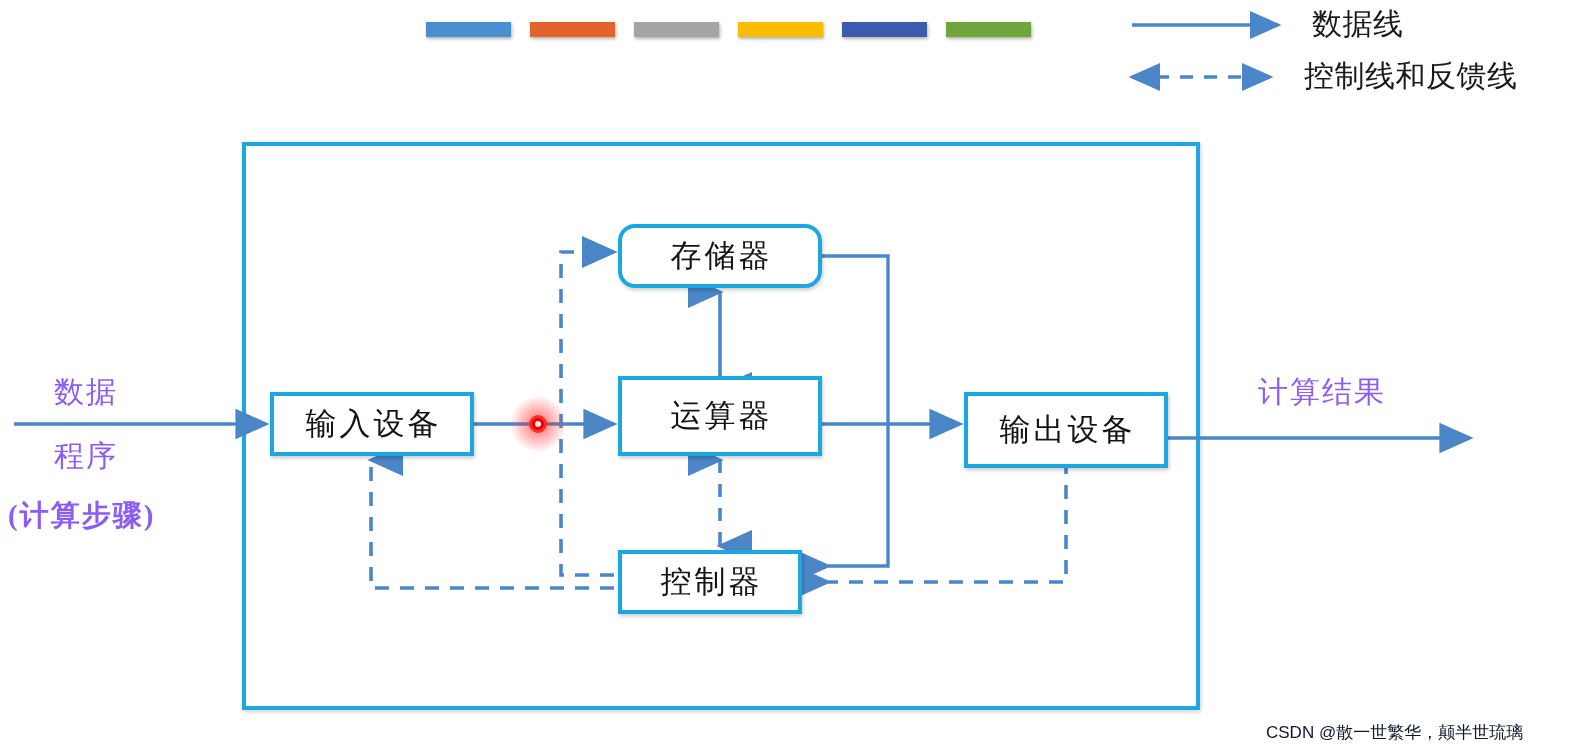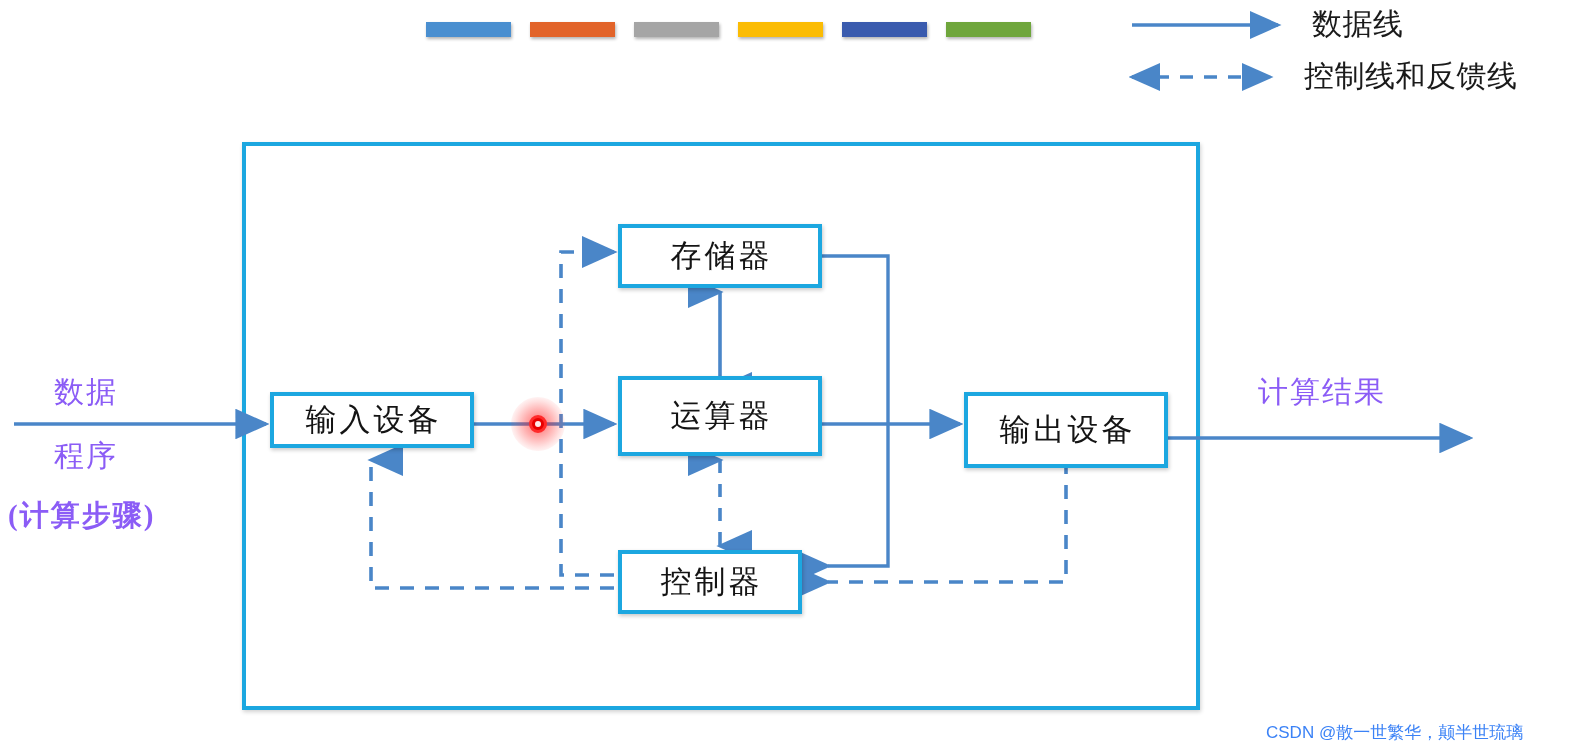--- a/index.html
+++ b/index.html
@@ -82,22 +82,22 @@
     background: #ffffff;
     display: flex;
     align-items: center;
     justify-content: center;
     box-shadow: 1px 2px 4px rgba(0,0,0,0.22);
     font-size: 31px;
     color: #141414;
     letter-spacing: 3px;
     text-indent: 3px;
   }
-  .node-input   { left: 270px; top: 392px; width: 204px; height: 56px; }
-  .node-memory  { left: 618px; top: 224px; width: 204px; height: 64px; }
+  .node-input   { left: 270px; top: 392px; width: 204px; height: 64px; }
+  .node-memory  { left: 618px; top: 224px; width: 204px; height: 64px; border-radius: 17px; }
   .node-alu     { left: 618px; top: 376px; width: 204px; height: 80px; }
   .node-control { left: 618px; top: 550px; width: 184px; height: 64px; }
   .node-output  { left: 964px; top: 392px; width: 204px; height: 76px; }
 
   
   .free-label {
     position: absolute;
     font-size: 30px;
     color: #8b5cf6;
     white-space: nowrap;
@@ -150,21 +150,21 @@
     background: #ffe9e9;
   }
 
   
   .watermark {
     position: absolute;
     left: 1266px;
     top: 721px;
     font-family: "Liberation Sans", sans-serif;
     font-size: 17px;
-    color: #3b82f6;
+    color: #0f172a;
     white-space: nowrap;
   }
 
   svg.wires {
     position: absolute;
     left: 0;
     top: 0;
     width: 1583px;
     height: 753px;
     pointer-events: none;

